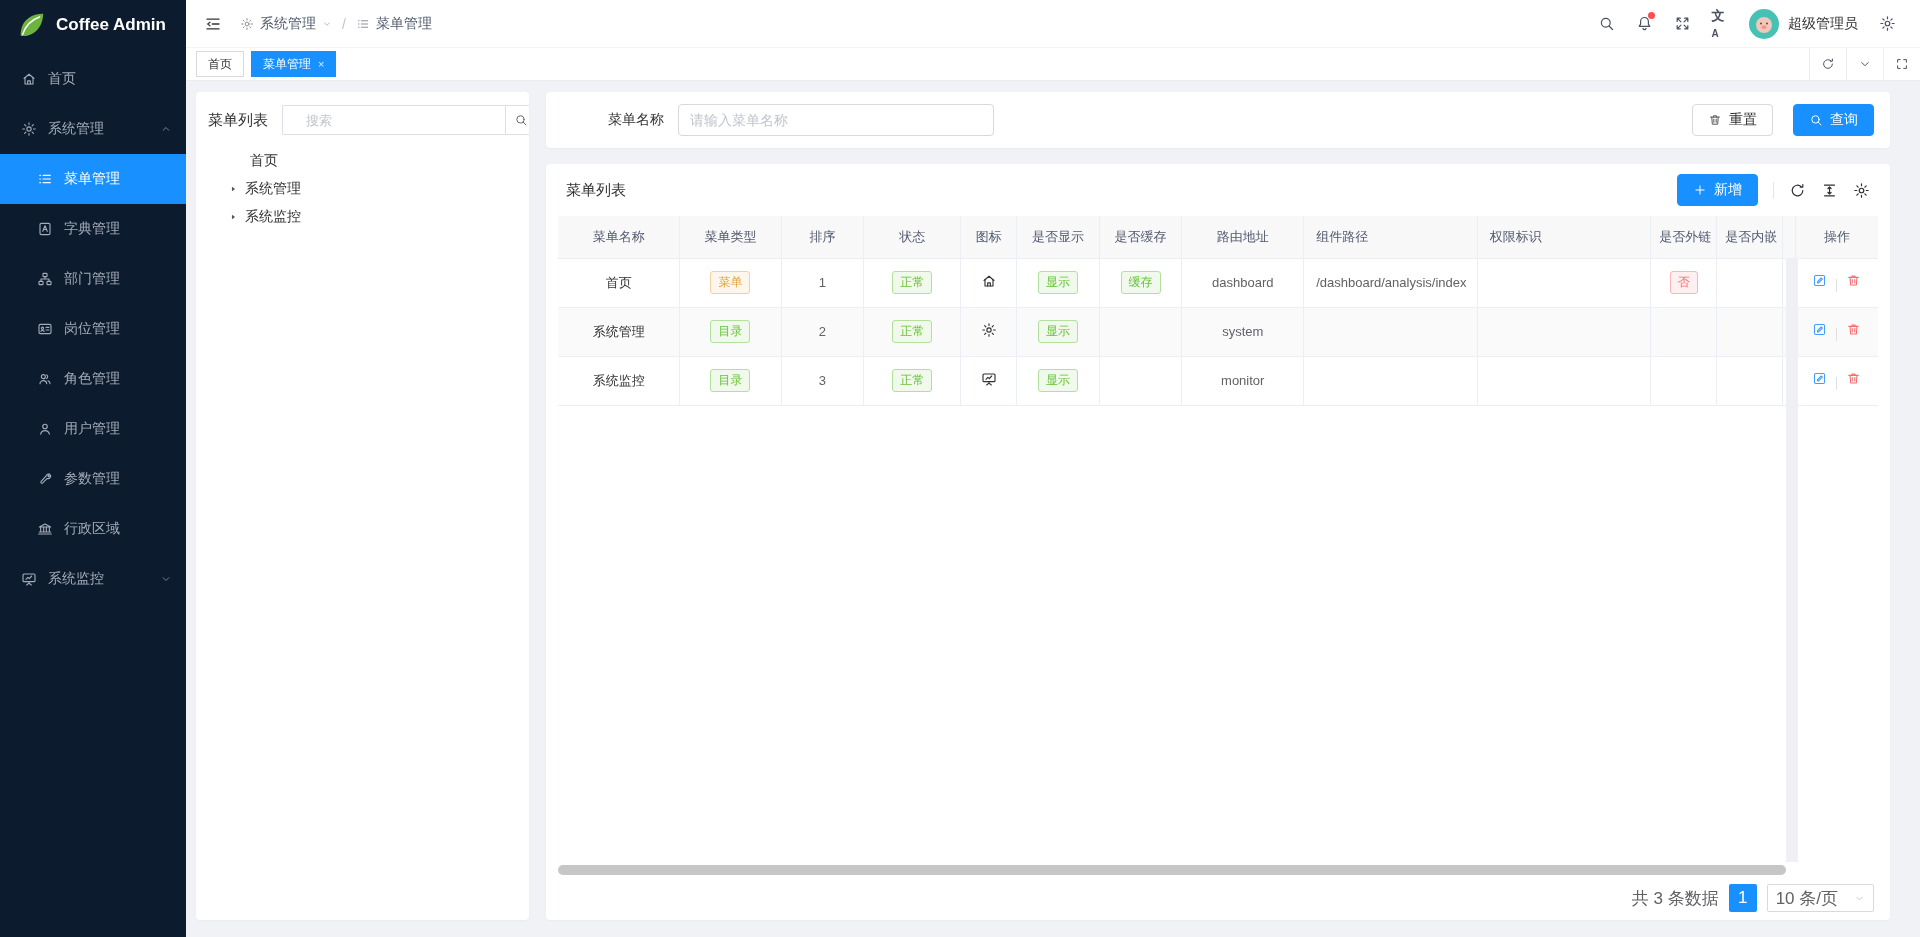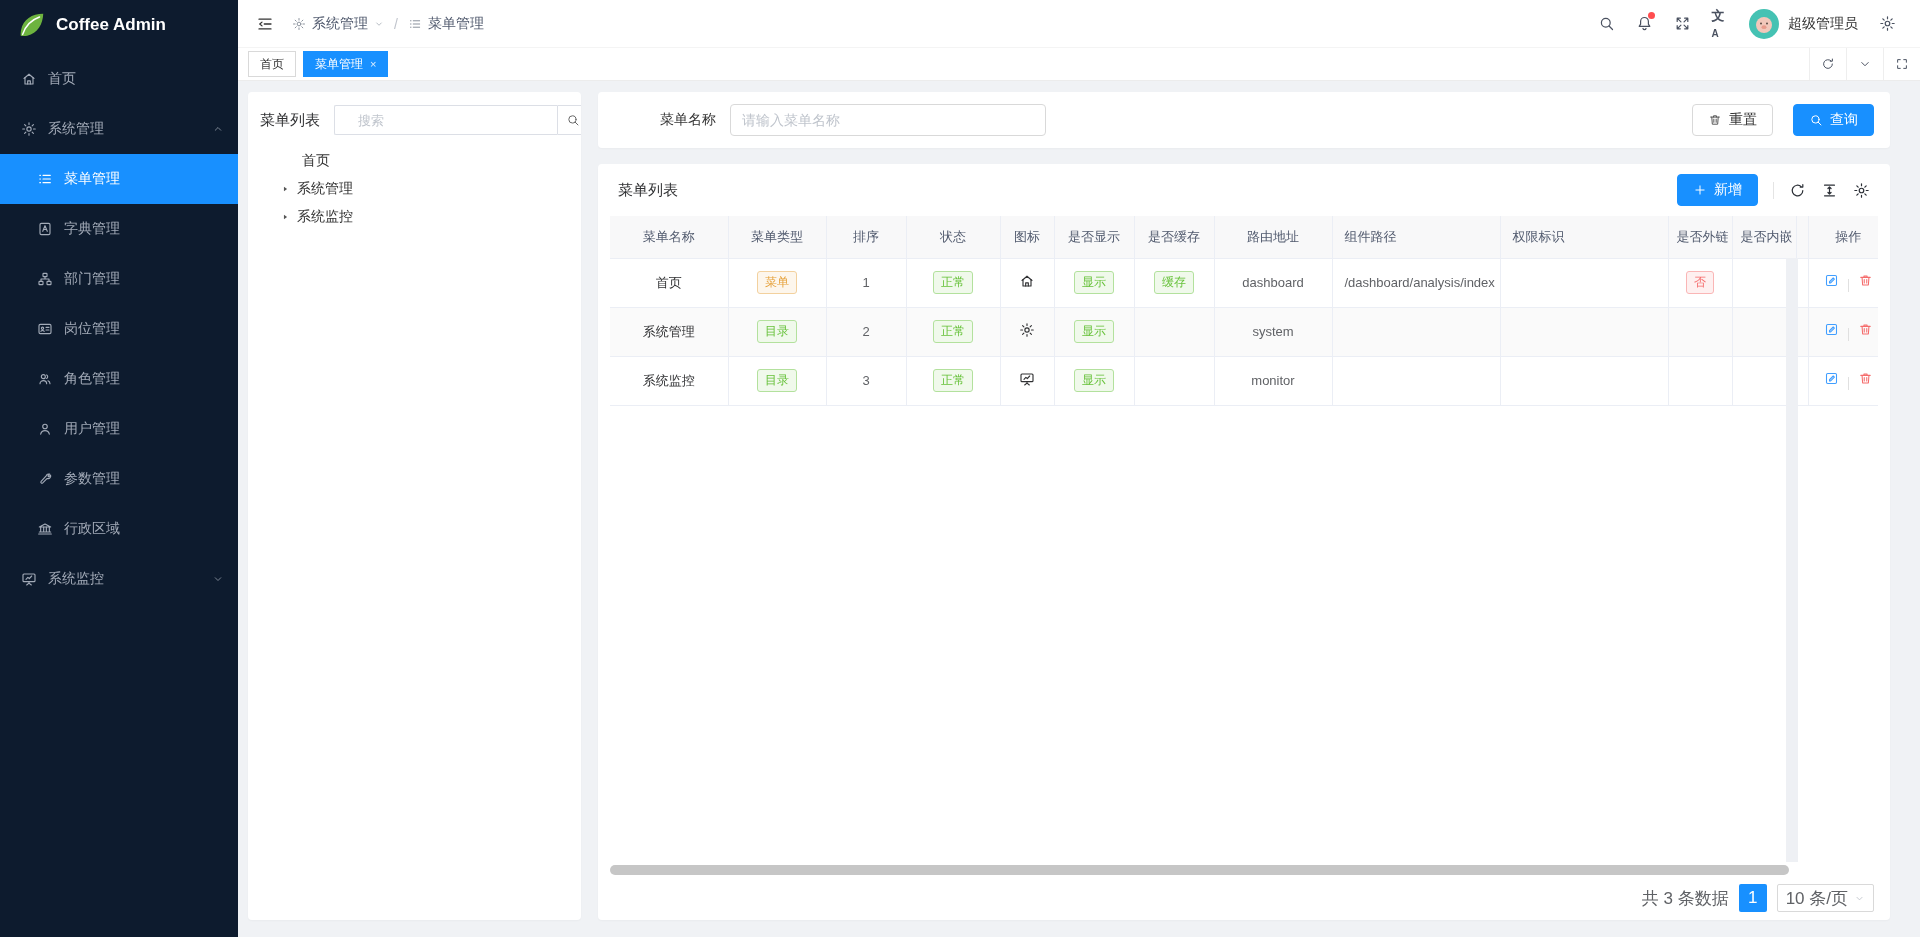--- a/index.html
+++ b/index.html
@@ -7,21 +7,21 @@
     font-family:"Liberation Sans","DejaVu Sans",sans-serif; font-size:14px; color:#333; background:#f0f2f5; }
   .app { display:flex; width:100%; height:100%; }
 
   
   .icon { display:inline-flex; align-items:center; justify-content:center; width:1em; height:1em; flex-shrink:0; }
   .icon svg { width:1em; height:1em; display:block; }
   .icon svg path, .icon svg circle, .icon svg rect { fill:none; stroke:currentColor; stroke-width:1.7; stroke-linecap:round; stroke-linejoin:round; }
   .icon svg [fill="currentColor"] { fill:currentColor; stroke:none; }
 
   
-  .sidebar { width:238px; background:#0d1b2e; flex-shrink:0; display:flex; flex-direction:column; color:#a3abb8;text-align:center; }
+  .sidebar { width:186px; background:#0d1b2e; flex-shrink:0; display:flex; flex-direction:column; color:#a3abb8;text-align:center; }
   .logo { height:50px; display:flex; align-items:center; gap:9px; padding-left:17px; cursor:pointer; flex-shrink:0; }
   .logo-text { color:#fff; font-weight:bold; font-size:17px; white-space:nowrap; }
   .menu { flex:1; overflow:hidden; padding-top:4px; }
   .menu-item { height:50px; display:flex; align-items:center; gap:11px; padding:0 14px 0 21px; font-size:14px; cursor:pointer; white-space:nowrap; }
   .menu-item .icon { font-size:16px; }
   .menu-item .chev { margin-left:auto; font-size:12px; color:#8d96a3; }
   .menu-item.active { background:#1890ff; color:#fff; }
   .submenu .menu-item { padding-left:37px; }
 
   
@@ -109,21 +109,21 @@
 
   .op-edit { font-size:15px; color:#409eff; cursor:pointer; }
   .op-del  { font-size:15px; color:#f56c6c; cursor:pointer; }
   .op-divider { display:inline-block; width:1px; height:13px; background:#e0e0e0; margin:0 9px; vertical-align:middle; }
 
   .h-scroll { height:12px; margin:2px 12px 0; display:flex; align-items:center; flex-shrink:0; }
   .h-thumb { height:10px; width:93%; background:#c6c6c6; border-radius:5px; }
 
   .pagination { height:44px; display:flex; align-items:center; justify-content:flex-end; gap:10px; padding:0 16px; font-size:17px; color:#606266; flex-shrink:0; }
   .page-btn { min-width:28px; height:28px; background:#1890ff; color:#fff; border-radius:2px; display:flex; align-items:center; justify-content:center; cursor:pointer; }
-  .size-select { height:28px; min-width:88px; border:1px solid #d9d9d9; border-radius:2px; background:#fff; display:flex; align-items:center; justify-content:space-between; padding:0 8px; gap:6px; cursor:pointer; color:#606266; }
+  .size-select { height:28px; min-width:88px; border:1px solid #d9d9d9; border-radius:2px; background:#fff; display:flex; align-items:center; justify-content:space-between; padding:0 8px; gap:16px; cursor:pointer; color:#606266; }
   .size-select .icon { font-size:11px; color:#b8bcc4; }
 </style>
 </head>
 <body>
 
 <div class="app">
 
   <aside class="sidebar">
     <div class="logo">
       <span class="icon" style="font-size:30px">

